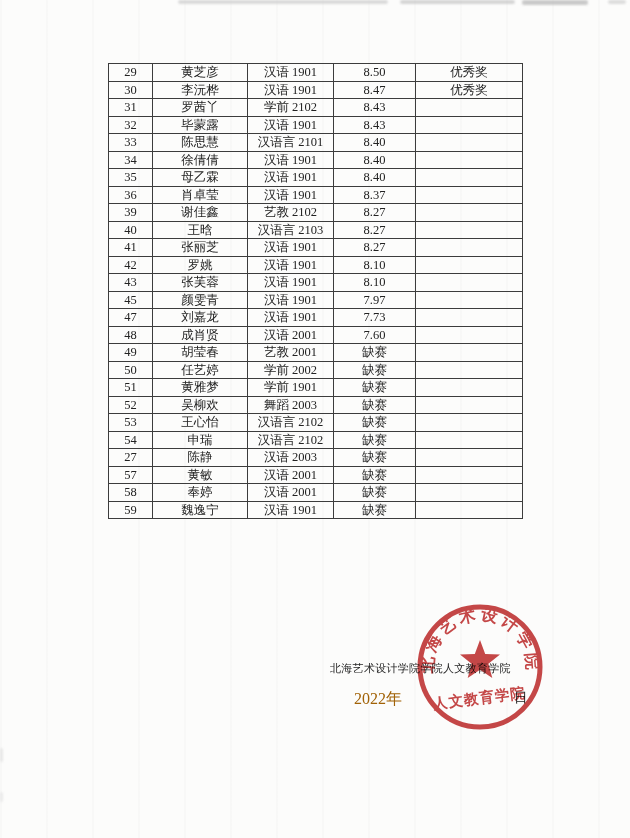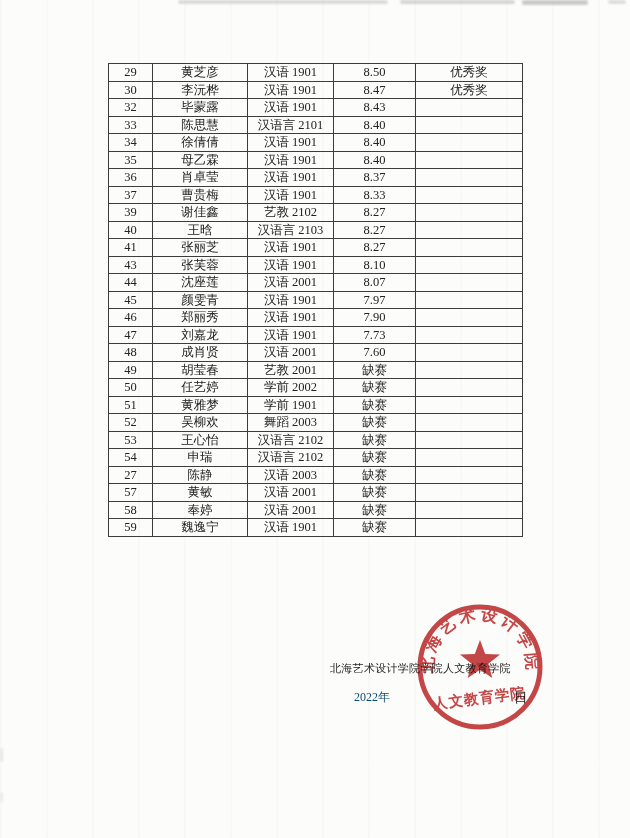--- a/index.html
+++ b/index.html
@@ -40,21 +40,21 @@
   col.c-award{width:107px;}
 
   
   .org-line{
     position:absolute;left:330px;top:661px;
     font-size:11px;letter-spacing:.3px;color:#242424;
     white-space:nowrap;
   }
   .date-year{
     position:absolute;left:354px;top:689px;
-    font-size:12px;color:#0c4a6e;white-space:nowrap;
+    font-size:16px;color:#a16207;white-space:nowrap;
   }
   .date-day{
     position:absolute;left:514px;top:689px;
     font-size:13.5px;color:#242424;
   }
 
   
   .seal{
     position:absolute;left:410px;top:597px;width:141px;height:141px;
     mix-blend-mode:multiply;opacity:.88;
@@ -98,20 +98,27 @@
           <td>优秀奖</td>
         </tr>
         <tr>
           <td>30</td>
           <td>李沅桦</td>
           <td>汉语 1901</td>
           <td>8.47</td>
           <td>优秀奖</td>
         </tr>
         <tr>
+          <td>31</td>
+          <td>罗茜丫</td>
+          <td>学前 2102</td>
+          <td>8.43</td>
+          <td></td>
+        </tr>
+        <tr>
           <td>32</td>
           <td>毕蒙露</td>
           <td>汉语 1901</td>
           <td>8.43</td>
           <td></td>
         </tr>
         <tr>
           <td>33</td>
           <td>陈思慧</td>
           <td>汉语言 2101</td>
@@ -133,27 +140,20 @@
           <td></td>
         </tr>
         <tr>
           <td>36</td>
           <td>肖卓莹</td>
           <td>汉语 1901</td>
           <td>8.37</td>
           <td></td>
         </tr>
         <tr>
-          <td>37</td>
-          <td>曹贵梅</td>
-          <td>汉语 1901</td>
-          <td>8.33</td>
-          <td></td>
-        </tr>
-        <tr>
           <td>39</td>
           <td>谢佳鑫</td>
           <td>艺教 2102</td>
           <td>8.27</td>
           <td></td>
         </tr>
         <tr>
           <td>40</td>
           <td>王晗</td>
           <td>汉语言 2103</td>
@@ -161,45 +161,38 @@
           <td></td>
         </tr>
         <tr>
           <td>41</td>
           <td>张丽芝</td>
           <td>汉语 1901</td>
           <td>8.27</td>
           <td></td>
         </tr>
         <tr>
+          <td>42</td>
+          <td>罗姚</td>
+          <td>汉语 1901</td>
+          <td>8.10</td>
+          <td></td>
+        </tr>
+        <tr>
           <td>43</td>
           <td>张芙蓉</td>
           <td>汉语 1901</td>
           <td>8.10</td>
           <td></td>
         </tr>
         <tr>
-          <td>44</td>
-          <td>沈座莲</td>
-          <td>汉语 2001</td>
-          <td>8.07</td>
-          <td></td>
-        </tr>
-        <tr>
           <td>45</td>
           <td>颜雯青</td>
           <td>汉语 1901</td>
           <td>7.97</td>
-          <td></td>
-        </tr>
-        <tr>
-          <td>46</td>
-          <td>郑丽秀</td>
-          <td>汉语 1901</td>
-          <td>7.90</td>
           <td></td>
         </tr>
         <tr>
           <td>47</td>
           <td>刘嘉龙</td>
           <td>汉语 1901</td>
           <td>7.73</td>
           <td></td>
         </tr>
         <tr>

